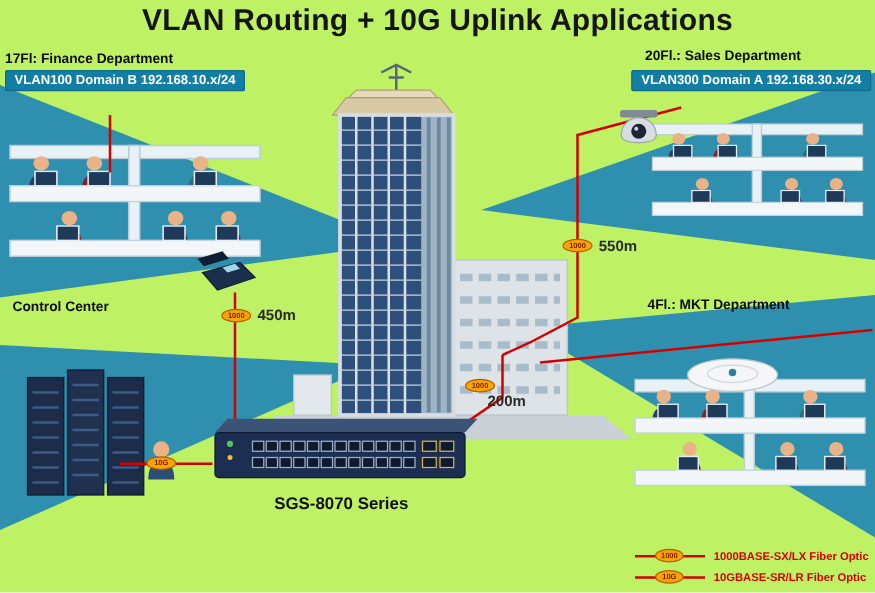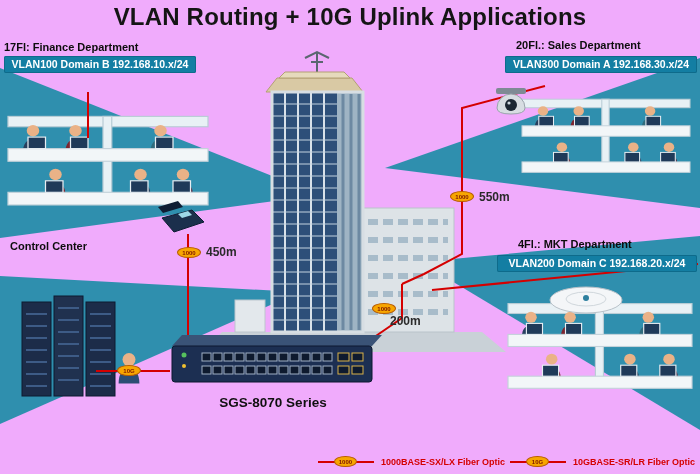--- a/index.html
+++ b/index.html
@@ -1,31 +1,31 @@
 <!DOCTYPE html>
 <html><head>
 <meta charset="utf-8">
 <style>
   html,body{margin:0;padding:0;background:#fff;}
-  .stage{position:relative;width:700px;height:474px;background:#f0abfc;overflow:hidden;
+  .stage{position:relative;width:700px;height:474px;background:#bef264;overflow:hidden;
          font-family:"Liberation Sans",sans-serif;}
   .scene{position:absolute;left:0;top:0;}
   .title{position:absolute;top:3px;left:0;width:100%;text-align:center;
          font-size:24px;font-weight:bold;color:#151515;letter-spacing:.2px;}
   .dept-label{position:absolute;font-size:11px;font-weight:bold;color:#0d0d0d;white-space:nowrap;}
   .banner{position:absolute;height:17px;line-height:17px;text-align:center;color:#fff;
           font-size:10.5px;font-weight:bold;background:#137ea3;border-radius:2px;
           white-space:nowrap;box-shadow:0 0 0 1px #0e6b8b inset;}
   .distance{position:absolute;font-size:12px;font-weight:bold;color:#2a2a2a;white-space:nowrap;}
   .badge{position:absolute;width:24px;height:11px;border-radius:50%;
          background:#f7a600;border:1px solid #b85c00;color:#7d1600;
          font-size:6px;font-weight:bold;text-align:center;line-height:10px;box-sizing:border-box;}
   .switch-label{position:absolute;left:168px;top:395px;width:210px;text-align:center;
                 font-size:13.5px;font-weight:bold;color:#101010;}
-  .legend{position:absolute;right:5px;bottom:6px;display:flex;flex-direction:row;gap:5px;}
+  .legend{position:absolute;right:5px;bottom:6px;display:flex;flex-direction:column;gap:5px;}
   .legend-row{display:flex;align-items:center;gap:7px;height:12px;}
   .legend-line{position:relative;width:56px;height:2px;background:#d40000;flex:0 0 auto;}
   .legend-badge{position:absolute;left:16px;top:-5px;width:23px;height:11px;border-radius:50%;
                 background:#f7a600;border:1px solid #b85c00;color:#7d1600;
                 font-size:6px;font-weight:bold;text-align:center;line-height:10px;box-sizing:border-box;}
   .legend-label{font-size:9px;font-weight:bold;color:#d40000;white-space:nowrap;}
 </style>
 </head>
 <body>
 
@@ -167,21 +167,20 @@
 
   <div class="dept-label" style="left:4px;top:41px">17Fl: Finance Department</div>
   <div class="banner" style="left:4px;top:56px;width:192px">VLAN100 Domain B 192.168.10.x/24</div>
 
   <div class="dept-label" style="left:516px;top:39px">20Fl.: Sales Department</div>
   <div class="banner" style="left:505px;top:56px;width:192px">VLAN300 Domain A 192.168.30.x/24</div>
 
   <div class="dept-label" style="left:10px;top:240px">Control Center</div>
 
   <div class="dept-label" style="left:518px;top:238px">4Fl.: MKT Department</div>
-  <div class="banner" style="left:497px;top:255px;width:200px">VLAN200 Domain C 192.168.20.x/24</div>
 
   <span class="badge" style="left:177px;top:247px">1000</span>
   <div class="distance" style="left:206px;top:245px">450m</div>
 
   <span class="badge" style="left:450px;top:191px">1000</span>
   <div class="distance" style="left:479px;top:190px">550m</div>
 
   <span class="badge" style="left:372px;top:303px">1000</span>
   <div class="distance" style="left:390px;top:314px">200m</div>
 

